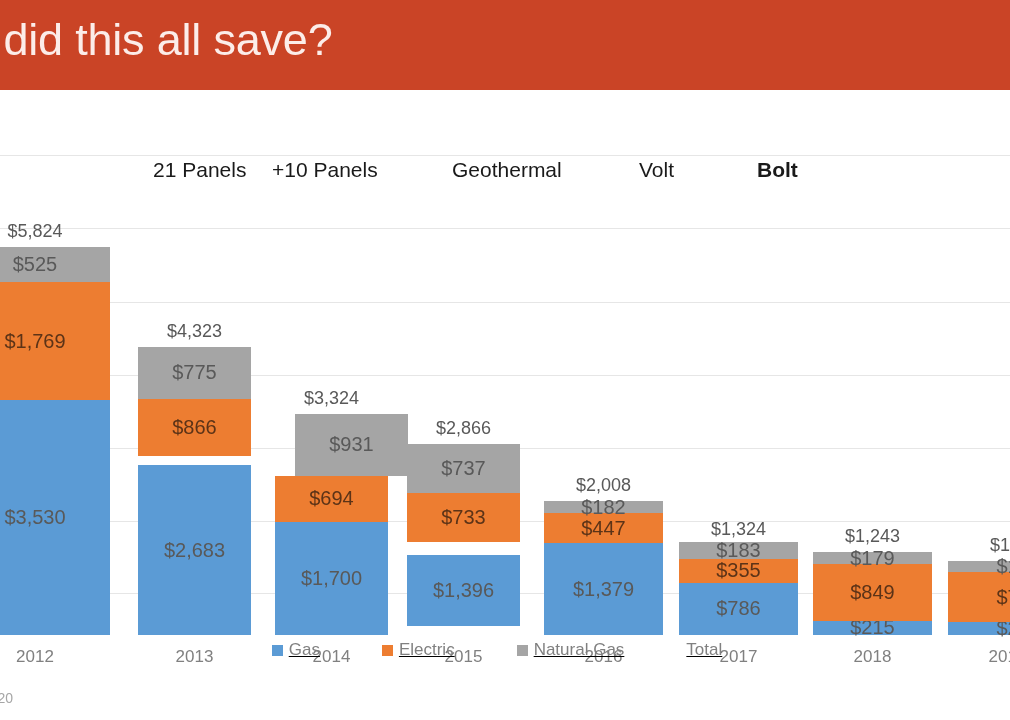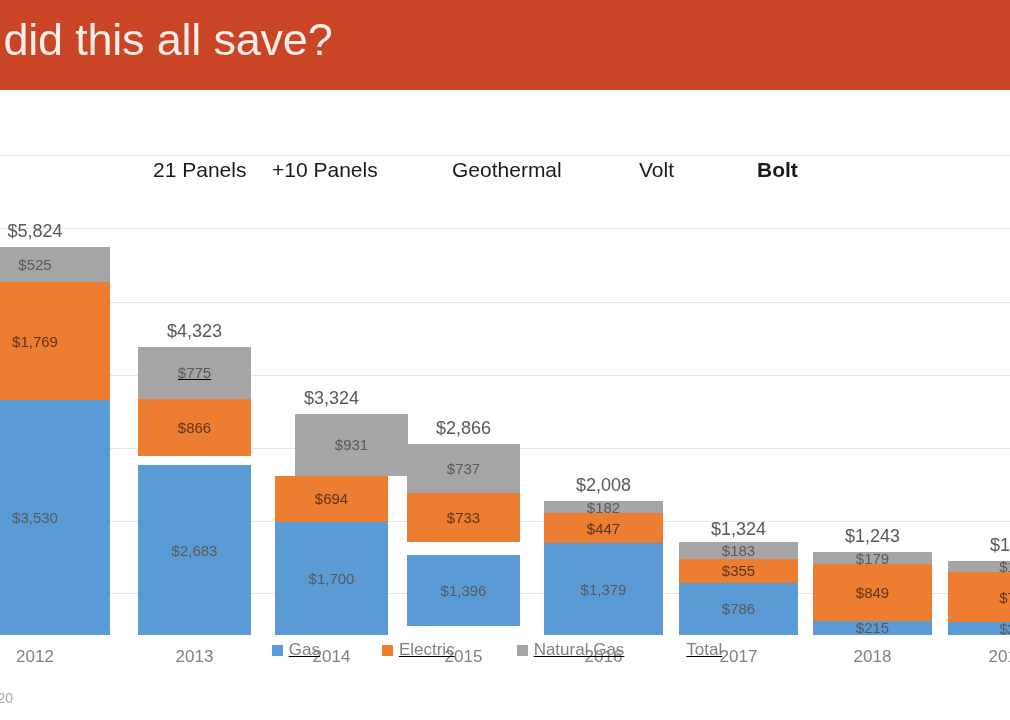--- a/index.html
+++ b/index.html
@@ -29,21 +29,21 @@
     position:absolute; left:0; width:1010px; height:1px;
     background:#E6E6E6;
   }
 
   .bar-group { position:absolute; bottom:0; }
   .seg {
     position:absolute; left:0; width:100%;
     display:flex; align-items:center; justify-content:center;
   }
   .seg-label {
-    font-size:15px; color:#595959; white-space:nowrap;
+    font-size:20px; color:#595959; white-space:nowrap;
   }
   .seg.gas    { background:#5B9BD5; }
   .seg.elec   { background:#ED7D31; }
   .seg.ng     { background:#A5A5A5; }
 
   .total-label {
     position:absolute; width:100%; text-align:center;
     font-size:18px; color:#595959; white-space:nowrap;
   }
   .x-label {
@@ -104,21 +104,21 @@
         <div class="total-label" style="bottom: 392.878px;">$5,824</div>
         <div class="x-label" style="top: 515px;">2012</div>
       </div>
       <div class="bar-group" style="left: 138px; width: 113px; height: 503px;">
         <div class="seg gas" style="height: 170px; bottom: 0px;">
           <span class="seg-label">$2,683</span>
         </div>
         <div class="seg elec" style="height: 57.6756px; bottom: 178.688px;">
           <span class="seg-label" style="color: rgb(92, 51, 23);">$866</span>
         </div>
-        <div class="seg ng" style="height: 51.615px; bottom: 236.363px; text-decoration: underline;">
+        <div class="seg ng" style="height: 51.615px; bottom: 236.363px;">
           <span class="seg-label">$775</span>
         </div>
         <div class="total-label" style="bottom: 292.912px;">$4,323</div>
         <div class="x-label" style="top: 515px;">2013</div>
       </div>
       <div class="bar-group" style="left: 275px; width: 113px; height: 503px;">
         <div class="seg gas" style="height: 113.22px; bottom: 0px;">
           <span class="seg-label">$1,700</span>
         </div>
         <div class="seg elec" style="height: 46.2204px; bottom: 113.22px;">

